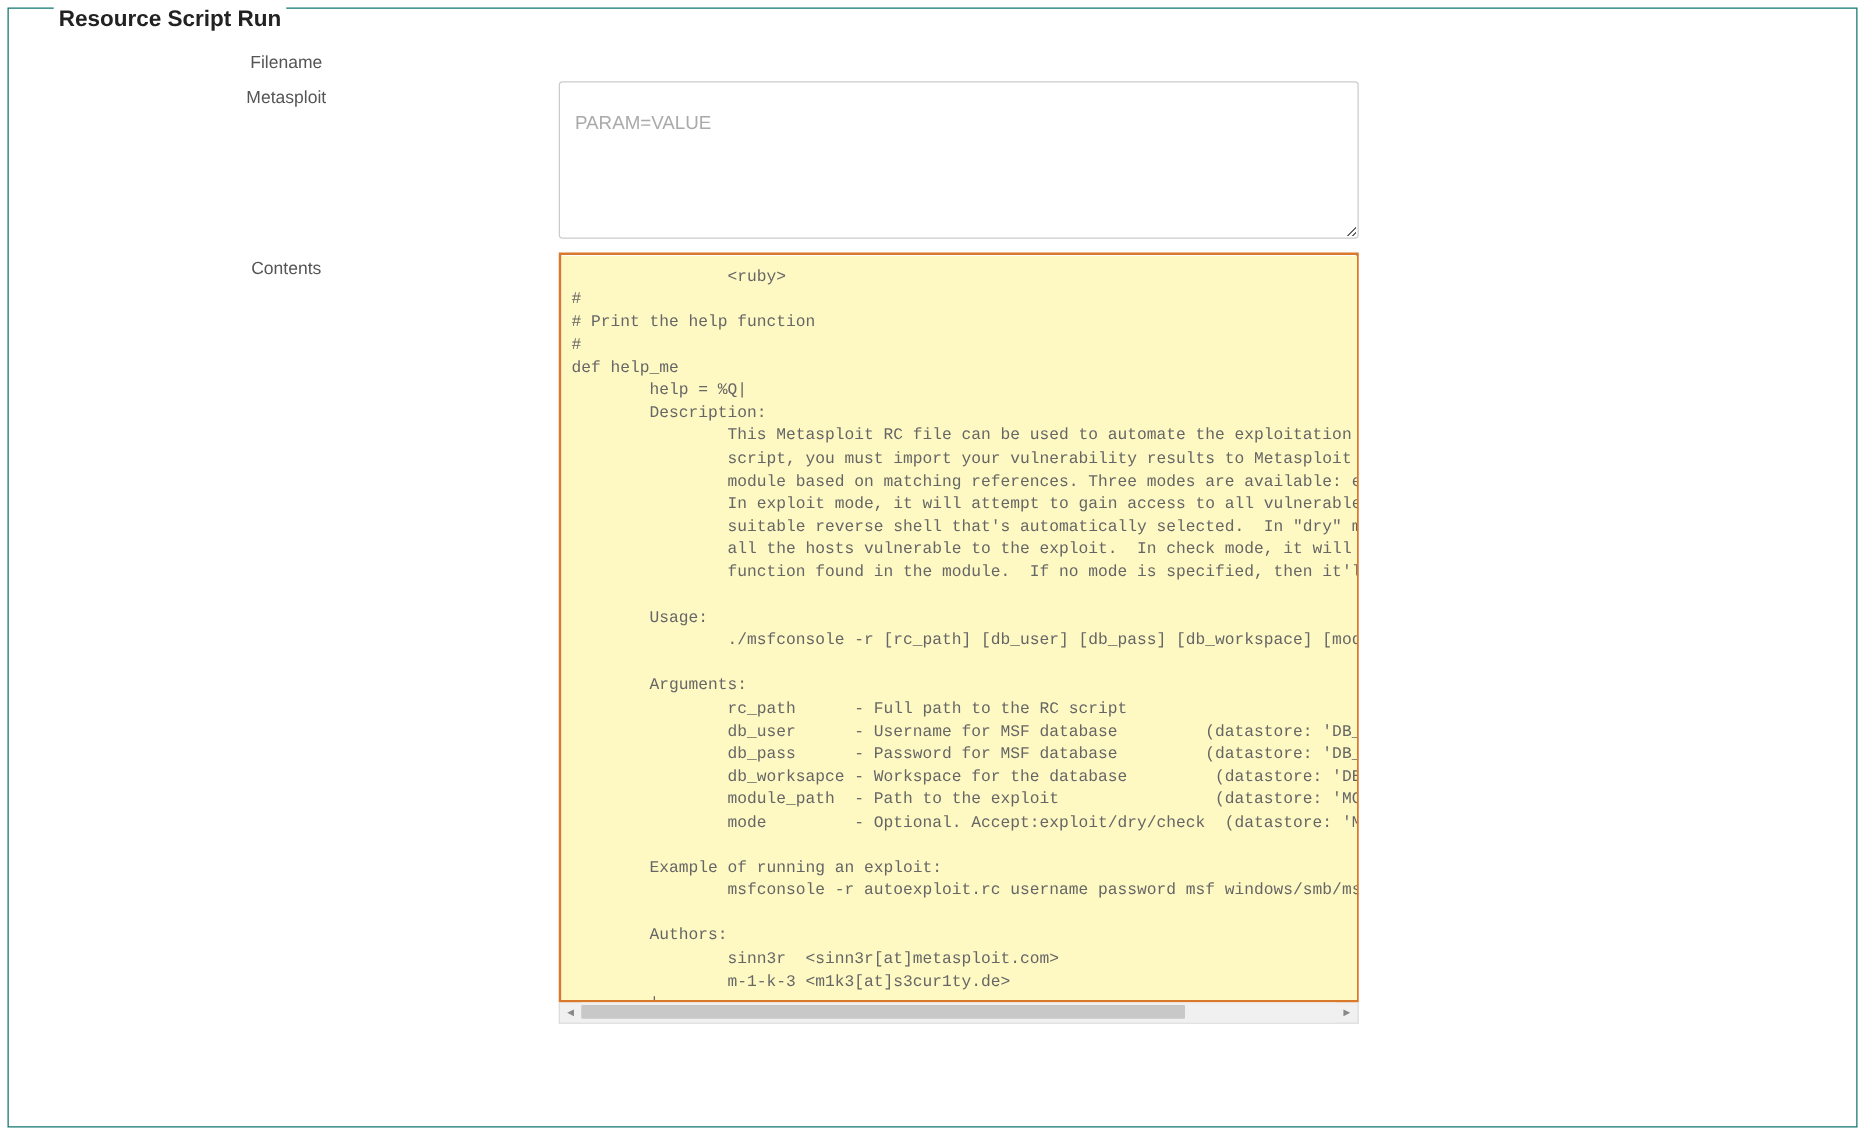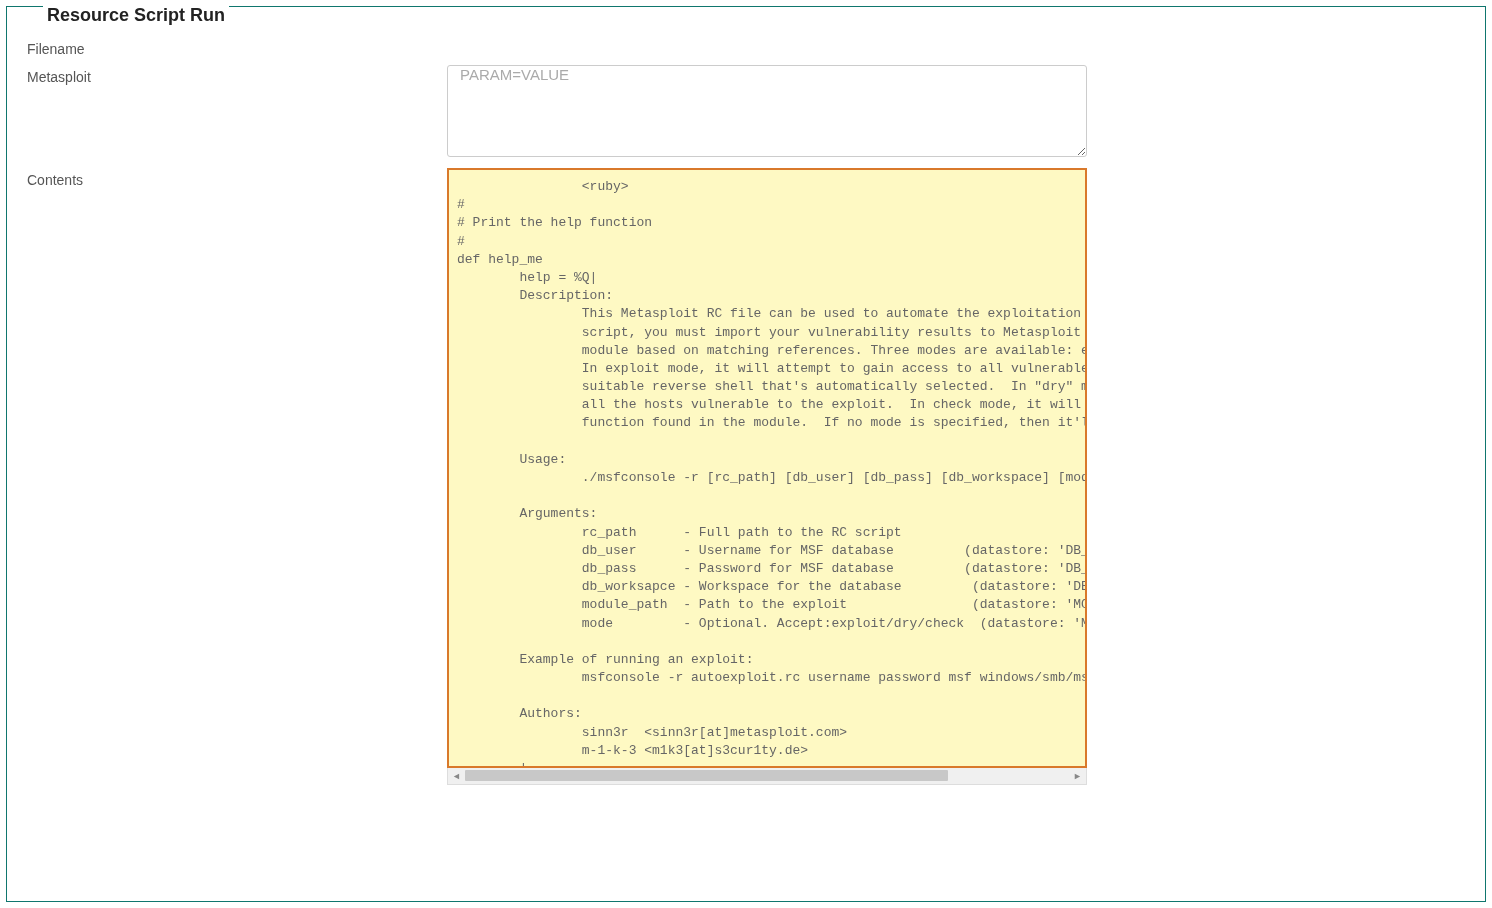--- a/index.html
+++ b/index.html
@@ -34,40 +34,40 @@
       padding-top: 30px;
       padding-left: 20px;
       padding-right: 20px;
     }
     .form-row {
       display: flex;
       margin-bottom: 8px;
     }
     .form-label {
       width: 420px;
-      text-align: left;
+      text-align: center;
       padding-right: 16px;
       padding-top: 4px;
       color: #555;
       font-size: 14px;
     }
     .form-value {
       flex: 1;
       max-width: 640px;
     }
     .filename-value {
       color: #777;
       padding-top: 4px;
     }
     .params-textarea {
       width: 100%;
-      height: 92px;
+      height: 126px;
       border: 1px solid #ccc;
       border-radius: 3px;
-      padding: 0 12px;
+      padding: 24px 12px;
       font-family: Arial, sans-serif;
       font-size: 15px;
       color: #333;
       resize: both;
       outline: none;
     }
     .params-textarea::placeholder {
       color: #aaa;
     }
     .contents-wrapper {

